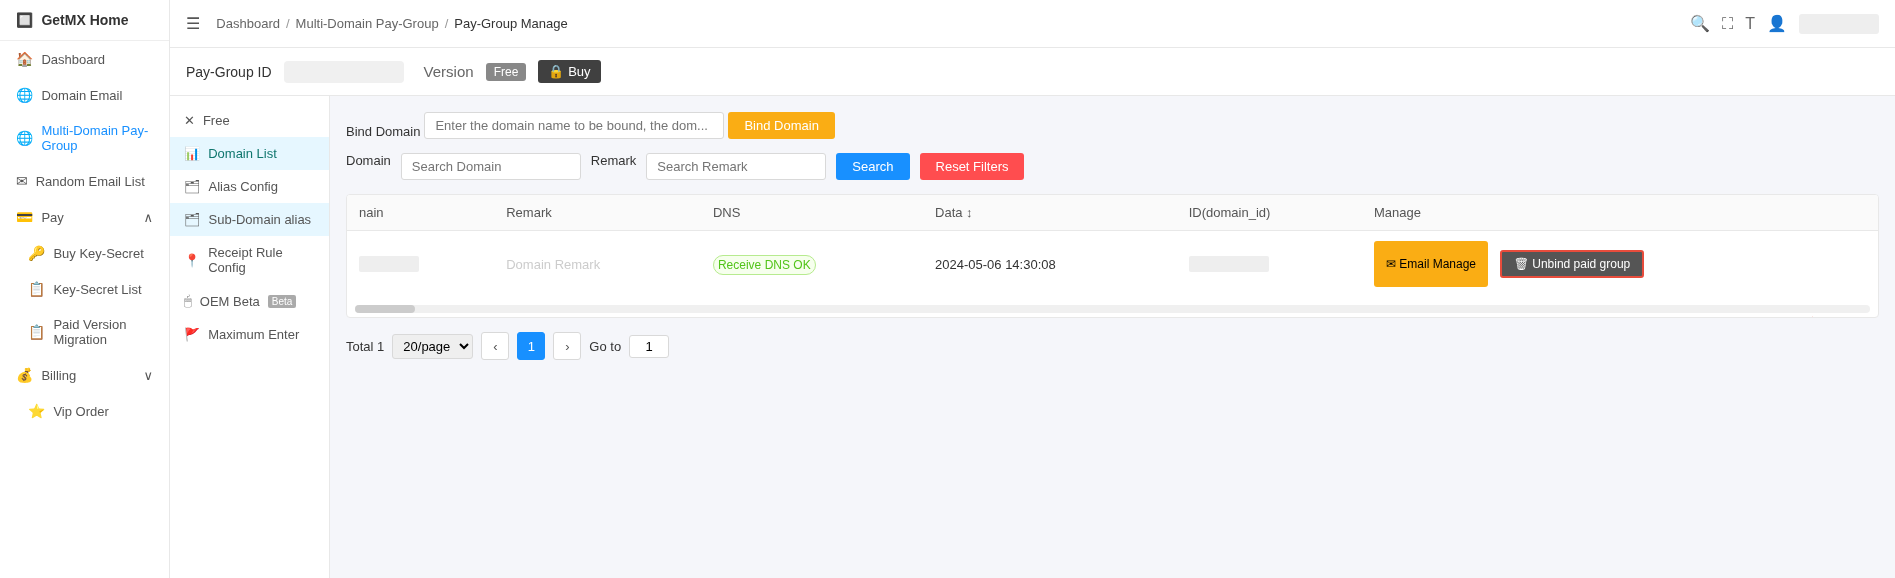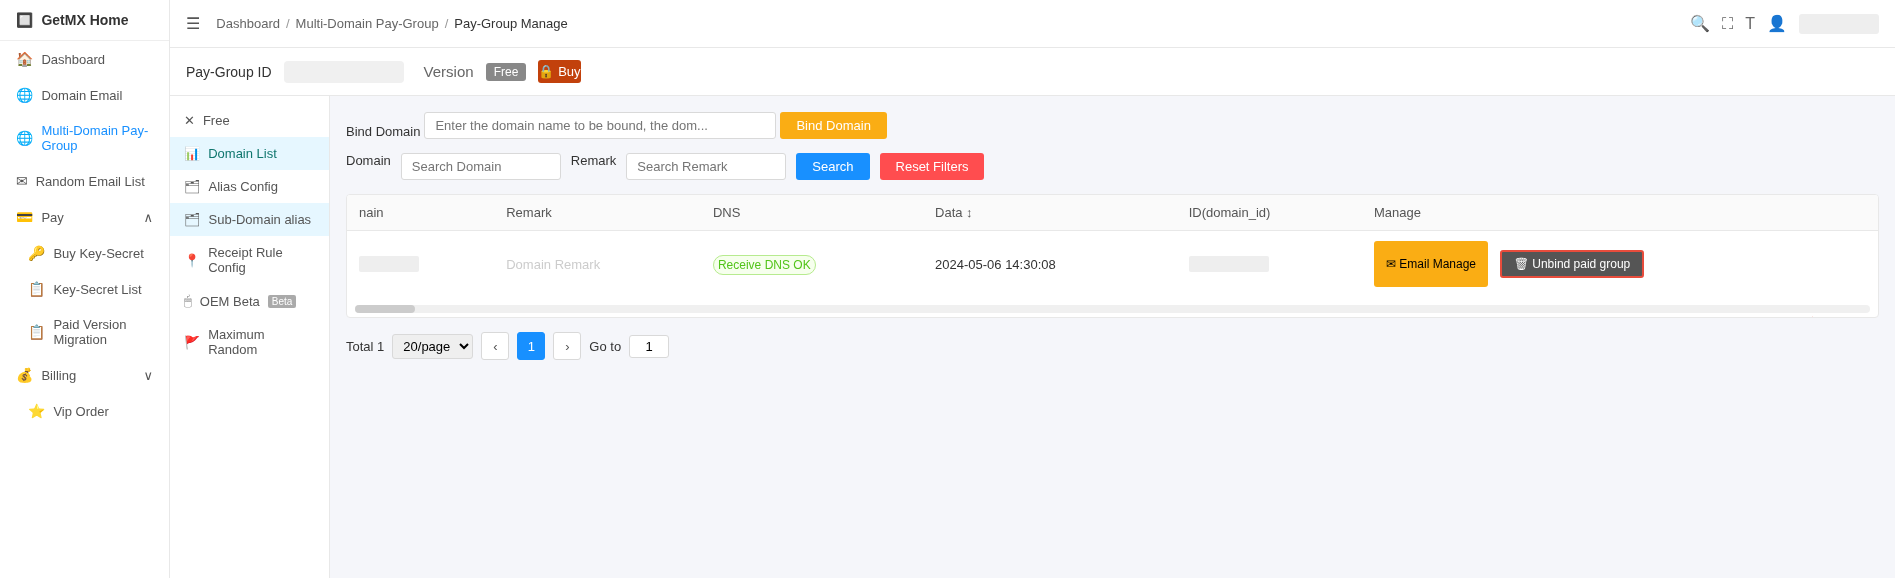--- a/index.html
+++ b/index.html
@@ -25,44 +25,44 @@
     .breadcrumb-current { color: #333; font-weight: 500; }
     .header-right { display: flex; align-items: center; gap: 12px; }
     .header-icon { font-size: 16px; color: #666; cursor: pointer; }
 
     
     .pay-group-bar { background: #fff; padding: 12px 16px; border-bottom: 1px solid #e8e8e8; display: flex; align-items: center; gap: 12px; }
     .pay-group-label { font-weight: 400; font-size: 14px; color: #333; }
     .pay-group-id-box { background: #f0f0f0; border-radius: 4px; padding: 2px 10px; color: #999; font-size: 12px; width: 120px; height: 22px; }
     .version-label { color: #666; font-size: 15px; margin-left: 8px; }
     .badge-free { background: #888; color: #fff; font-size: 12px; padding: 2px 8px; border-radius: 3px; }
-    .btn-buy { background: #c2410c; color: #fff; border: none; padding: 4px 0; border-radius: 3px; cursor: pointer; font-size: 13px; display: flex; align-items: center; gap: 4px; }
+    .btn-buy { background: #404040; color: #fff; border: none; padding: 4px 10px; border-radius: 3px; cursor: pointer; font-size: 13px; display: flex; align-items: center; gap: 4px; }
 
     
     .content-area { display: flex; flex: 1; overflow: hidden; }
 
     
     .left-panel { width: 160px; background: #fff; border-right: 1px solid #e8e8e8; padding: 8px 0; flex-shrink: 0; overflow-y: auto; }
     .panel-item { padding: 9px 14px; display: flex; align-items: center; gap: 8px; cursor: pointer; color: #555; font-size: 13px; }
     .panel-item.active { color: #1890ff; background: #e6f7ff; }
     .panel-close { padding: 9px 14px; display: flex; align-items: center; gap: 8px; cursor: pointer; color: #555; font-size: 13px; }
 
     
     .right-panel { flex: 1; background: #f5f6fa; padding: 16px; overflow: auto; }
 
     
     .bind-domain-row { display: flex; align-items: flex-end; gap: 4px; margin-bottom: 14px; }
     .bind-domain-label { font-size: 13px; color: #333; white-space: nowrap; }
-    .bind-domain-input { border: 1px solid #d9d9d9; border-radius: 3px; padding: 5px 10px; font-size: 13px; width: 352px; color: #999; }
+    .bind-domain-input { border: 1px solid #d9d9d9; border-radius: 3px; padding: 5px 10px; font-size: 13px; width: 300px; color: #999; }
     .btn-bind-domain { background: #faad14; color: #fff; border: none; padding: 6px 16px; border-radius: 3px; cursor: pointer; font-size: 13px; font-weight: 500; }
 
     
     .filter-row { display: flex; gap: 10px; margin-bottom: 14px; }
     .filter-label { font-size: 13px; color: #333; }
-    .filter-input { border: 1px solid #d9d9d9; border-radius: 3px; padding: 5px 10px; font-size: 13px; width: 160px; }
+    .filter-input { border: 1px solid #d9d9d9; border-radius: 3px; padding: 5px 10px; font-size: 13px; width: 180px; }
     .btn-search { background: #1890ff; color: #fff; border: none; padding: 6px 16px; border-radius: 3px; cursor: pointer; font-size: 13px; }
     .btn-reset { background: #ff4d4f; color: #fff; border: none; padding: 6px 16px; border-radius: 3px; cursor: pointer; font-size: 13px; }
 
     
     .table-wrapper { background: #fff; border-radius: 4px; border: 1px solid #e8e8e8; overflow: hidden; }
     .table { width: 100%; border-collapse: collapse; }
     .table th { background: #fafafa; border-bottom: 1px solid #e8e8e8; padding: 10px 12px; text-align: left; font-weight: 500; color: #555; font-size: 13px; }
     .table td { padding: 10px 12px; border-bottom: 1px solid #f0f0f0; font-size: 13px; color: #333; }
     .table tr:last-child td { border-bottom: none; }
     .dns-badge { background: #f6ffed; border: 1px solid #b7eb8f; color: #52c41a; padding: 2px 4px; border-radius: 10px; font-size: 12px; }
@@ -197,21 +197,21 @@
         <span>📍</span>
         <span>Receipt Rule Config</span>
       </div>
       <div class="panel-item">
         <span>🖱</span>
         <span>OEM Beta</span>
         <span style="font-size:10px;background:#aaa;color:#fff;border-radius:2px;padding:1px 4px;">Beta</span>
       </div>
       <div class="panel-item">
         <span>🚩</span>
-        <span>Maximum Random</span>
+        <span>Maximum Enter</span>
       </div>
     </div>
 
     <div class="right-panel">
 
       <div class="bind-domain-row">
         <span class="bind-domain-label">Bind Domain</span>
         <input class="bind-domain-input" type="text" placeholder="Enter the domain name to be bound, the dom..." style="">
         <button class="btn-bind-domain">Bind Domain</button>
       </div>

